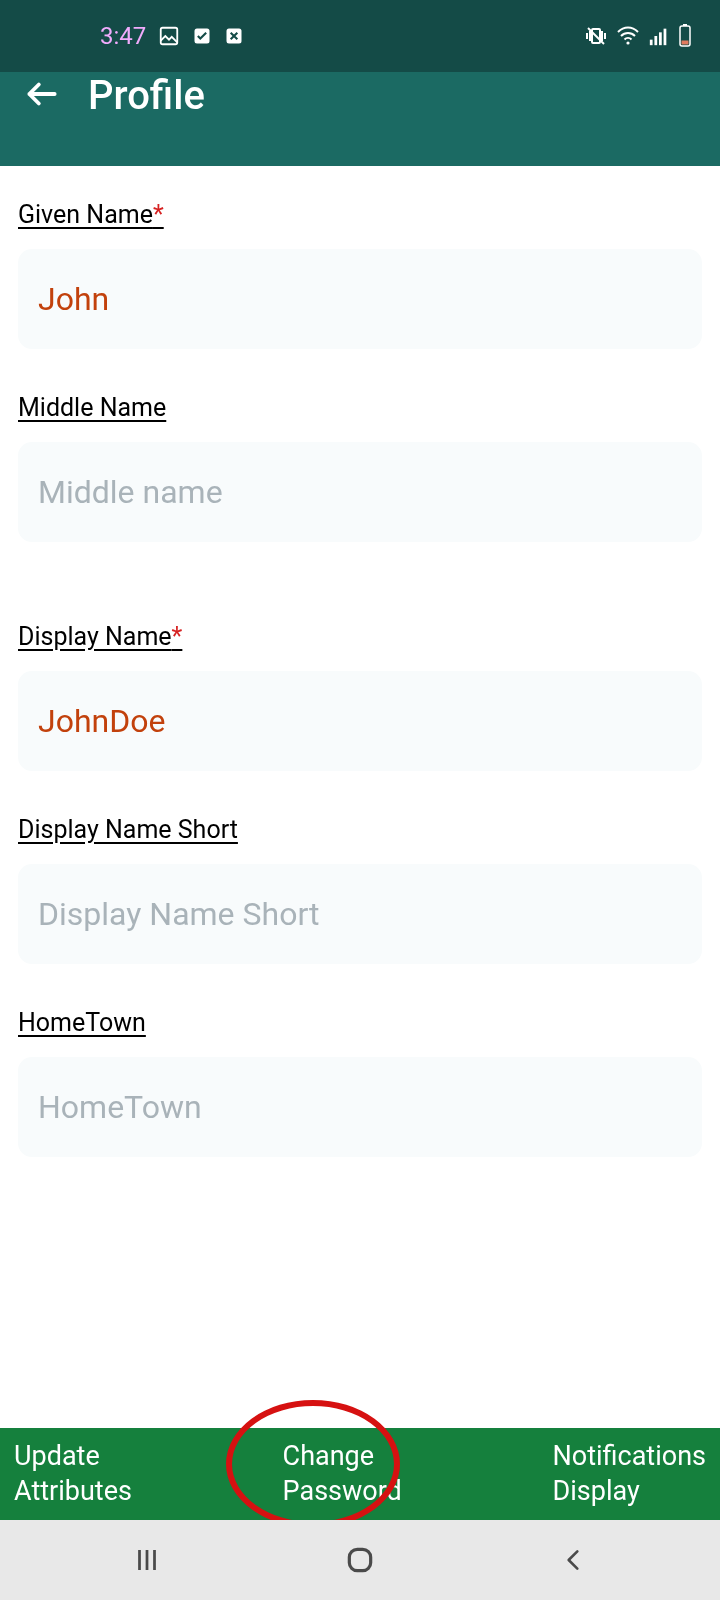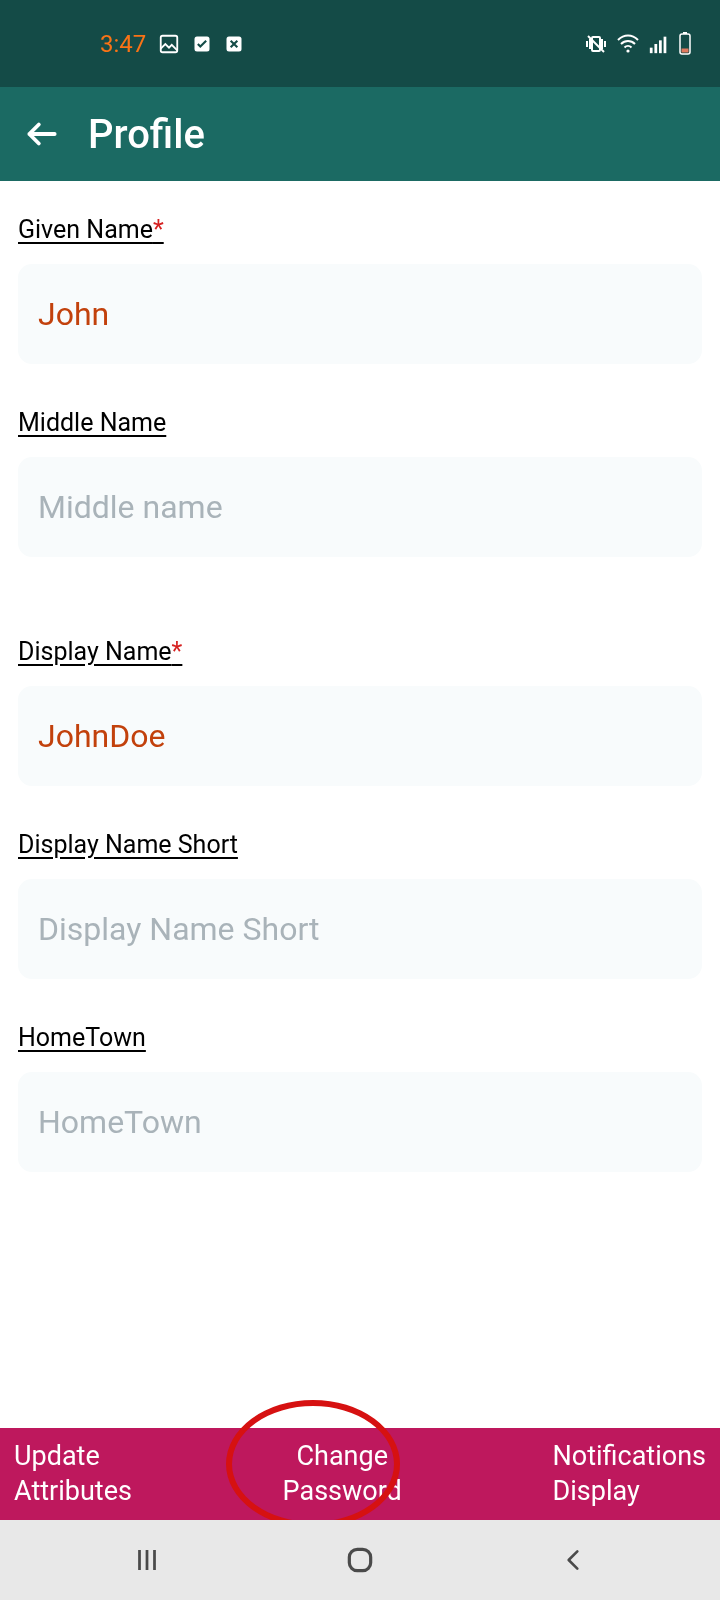--- a/index.html
+++ b/index.html
@@ -1,38 +1,38 @@
 <!DOCTYPE html>
 <html><head>
   <meta charset="utf-8">
   <style>
     * { margin: 0; padding: 0; box-sizing: border-box; font-family: -apple-system, Roboto, "Helvetica Neue", Arial, sans-serif; }
     html, body { width: 720px; height: 1600px; background: #ffffff; overflow: hidden; }
 
     
     .status-bar {
-      height: 87px;
+      height: 72px;
       background: #144b47;
       display: flex;
       align-items: center;
       justify-content: space-between;
       padding: 0 28px 0 100px;
-      color: #f97316;
+      color: #f0abfc;
       font-size: 24px;
     }
     .status-left { display: flex; align-items: center; gap: 12px; }
     .status-right { display: flex; align-items: center; gap: 8px; }
     .status-icn { display:inline-flex; align-items:center; justify-content:center; }
 
     
     .app-bar {
       height: 94px;
       background: #1b6a63;
       display: flex;
-      align-items: center;
+      align-items: flex-start;
       padding-left: 20px;
       gap: 24px;
     }
     .back-btn {
       color: #ffffff;
       display: inline-flex;
       align-items: center;
       justify-content: center;
       width: 44px; height: 44px;
     }
@@ -74,35 +74,35 @@
     .input::placeholder { color: #a9b3b9; }
     .spacer { height: 36px; }
 
     
     .bottom-actions {
       position: absolute;
       left: 0;
       width: 720px;
       top: calc(1600px - 80px - 92px);
       height: 92px;
-      background: #be185d;
+      background: #15803d;
       display: flex;
       align-items: center;
       justify-content: space-between;
       padding: 0 14px;
       color: #ffffff;
       font-size: 27px;
     }
     .act-btn {
       color:#ffffff;
       line-height: 1.28;
       white-space: pre-line;
       text-align: left;
     }
-    .act-mid { text-align: center; }
+    .act-mid { text-align: left; }
     .act-right { text-align: left; }
 
     
     .callout-ellipse {
       position: absolute;
       left: 226px;
       top: calc(1600px - 80px - 92px - 28px);
       width: 174px;
       height: 128px;
       border-radius: 50%;

